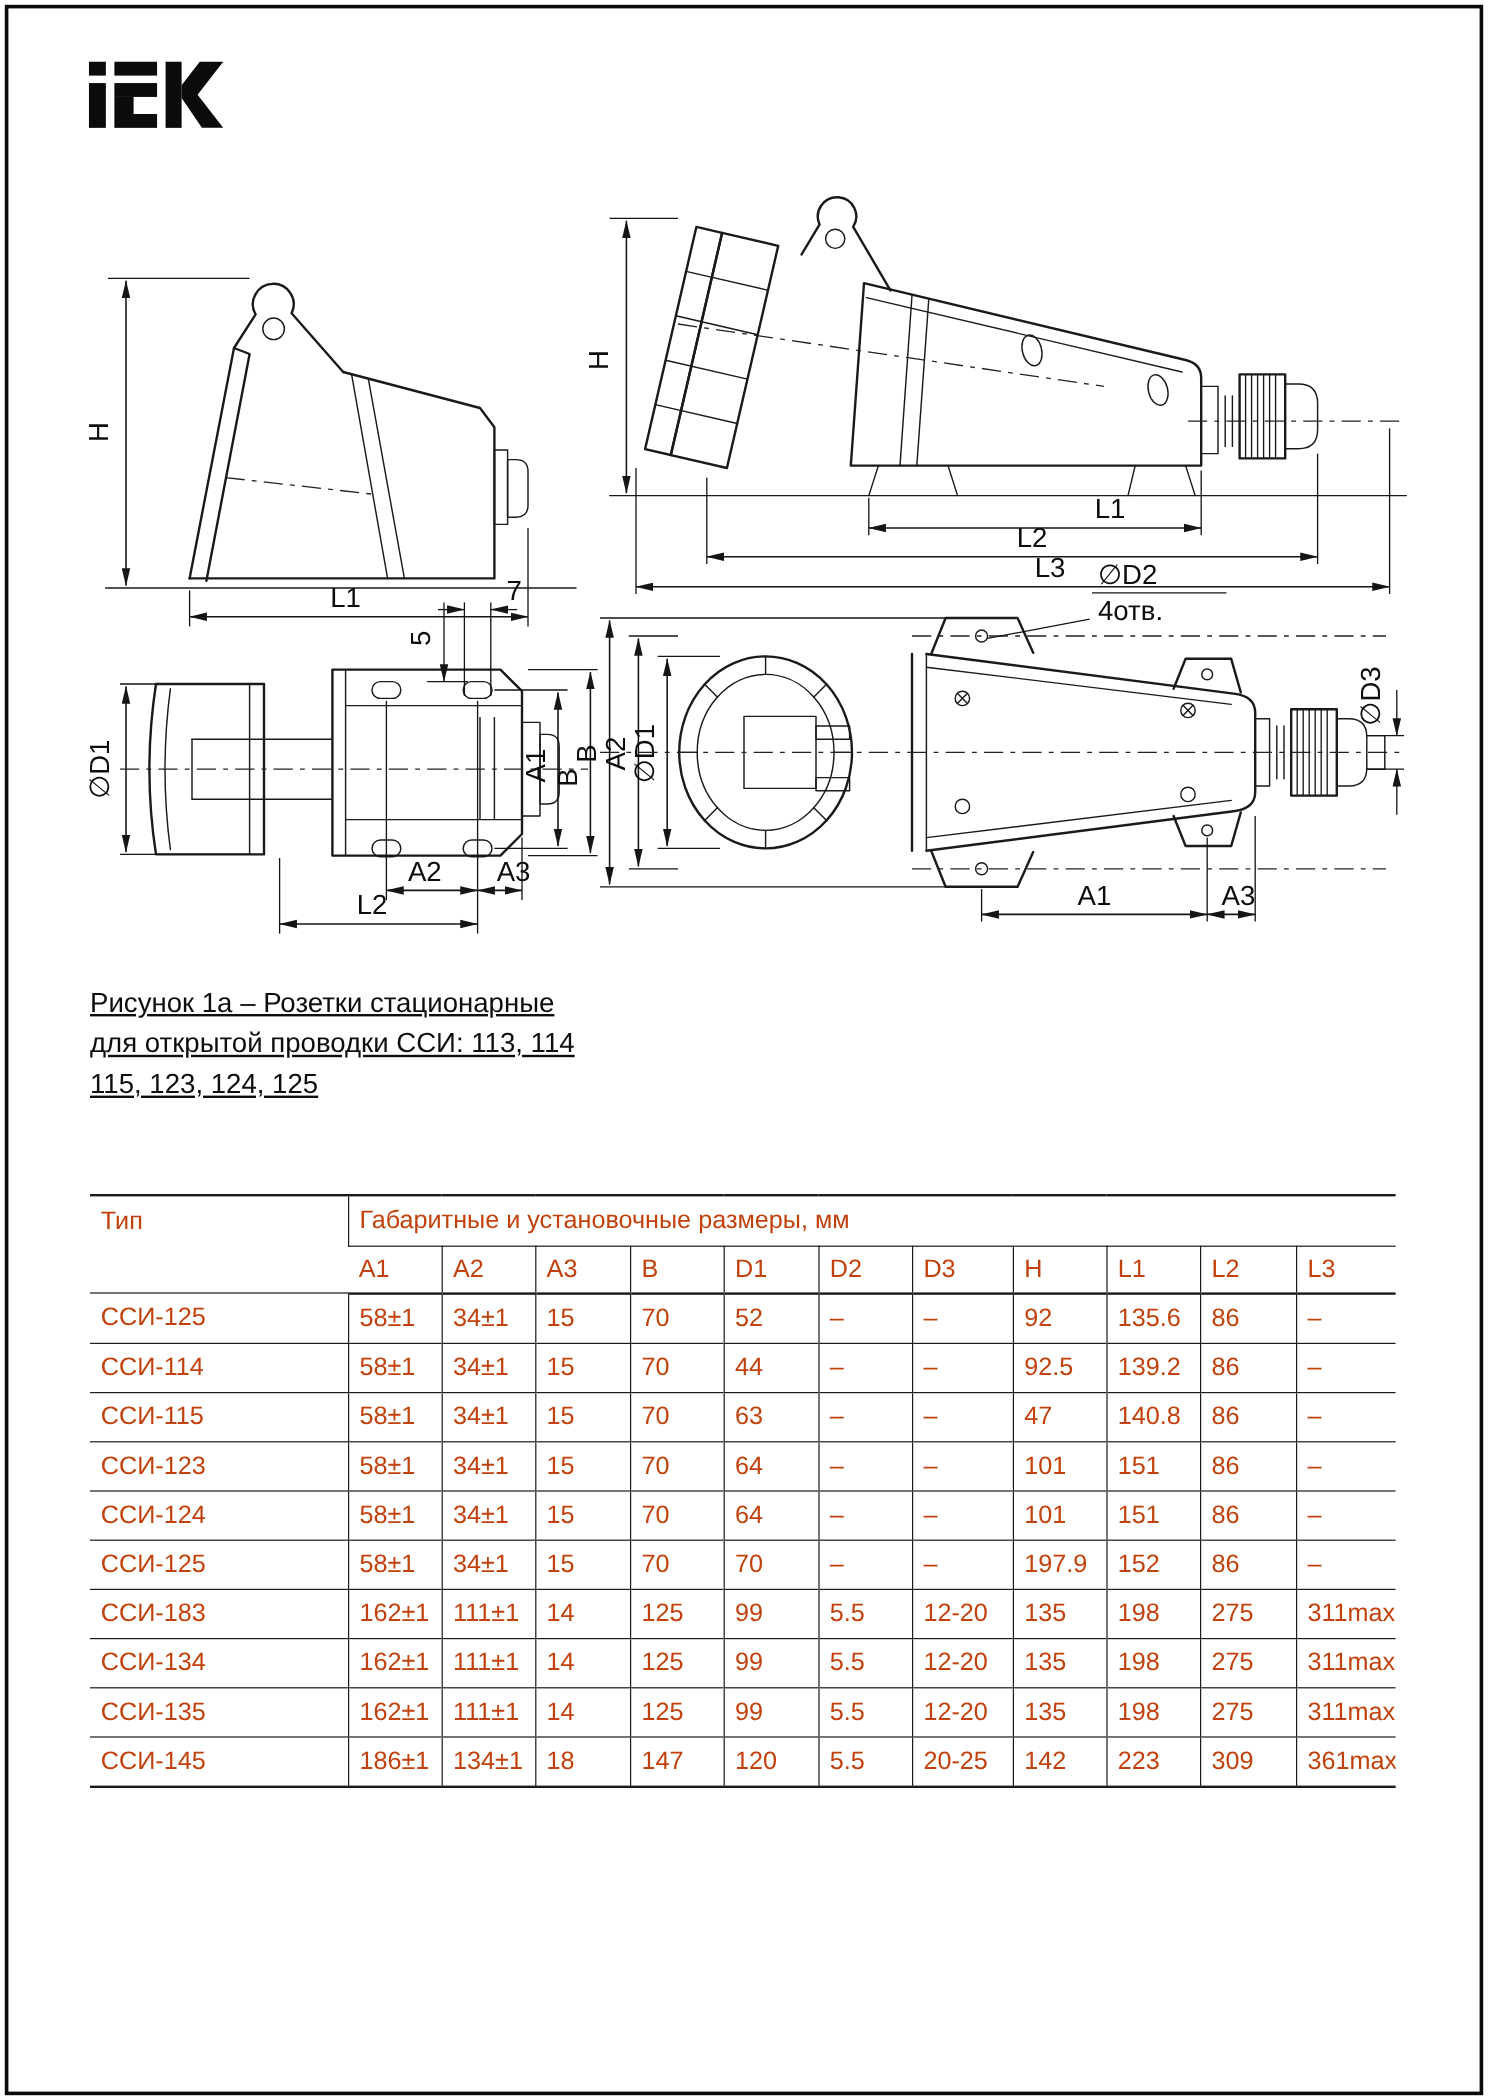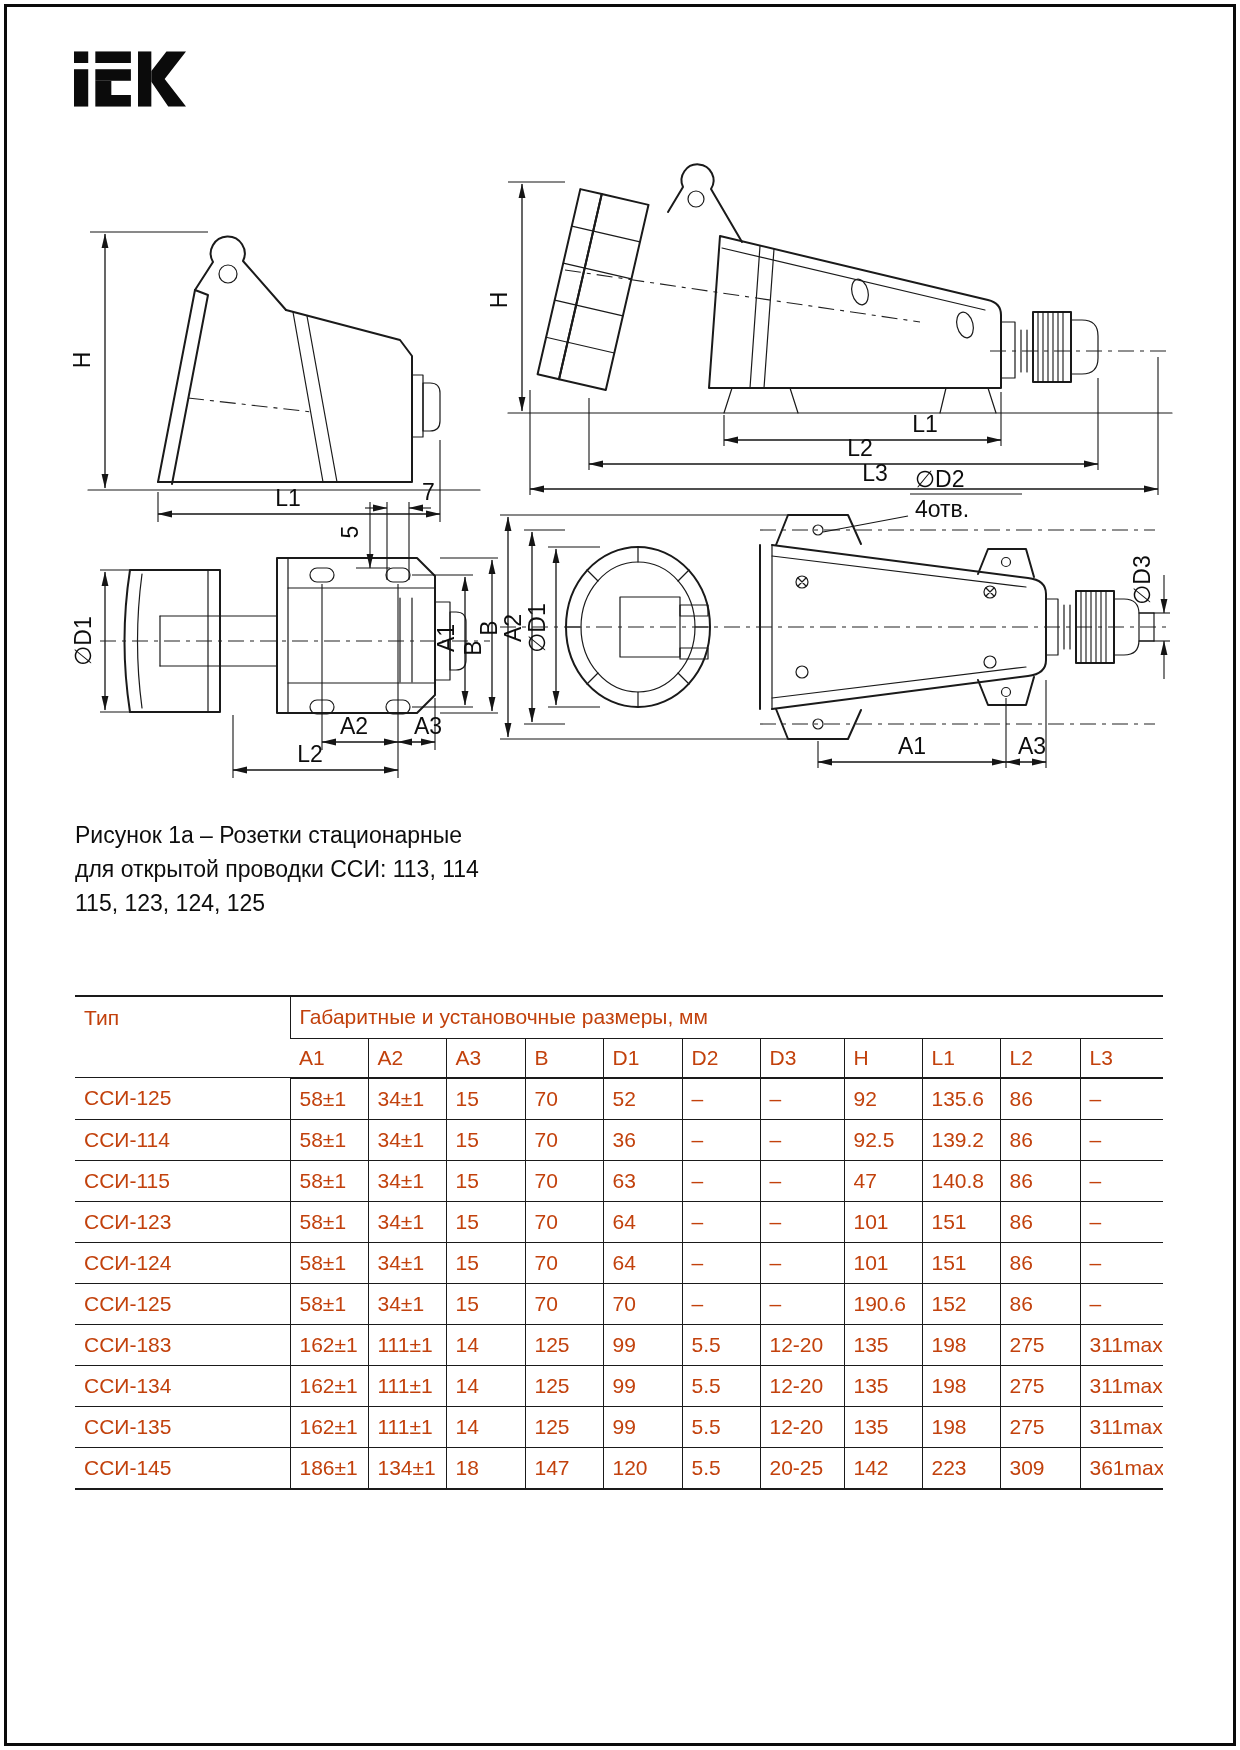--- a/index.html
+++ b/index.html
@@ -3,21 +3,21 @@
 <meta charset="utf-8">
 <style>
   html,body{margin:0;padding:0;background:#888;}
   .page{position:relative;width:1240px;height:1750px;background:#ffffff;margin:0 auto;
         font-family:"Liberation Sans",sans-serif;color:#111;overflow:hidden;}
   .frame{position:absolute;inset:4px;border:3px solid #0a0a0a;pointer-events:none;}
   .logo{position:absolute;left:74px;top:50px;width:112px;height:58px;}
   .logo svg{display:block;width:100%;height:100%;}
   .sr{position:absolute;width:1px;height:1px;overflow:hidden;clip:rect(0 0 0 0);white-space:nowrap;}
   .drawings{position:absolute;left:60px;top:150px;width:1140px;height:640px;}
-  .caption{position:absolute;top:818px;font-size:23px;line-height:34px;color:#0d0d0d;}
+  .caption{position:absolute;top:818px;font-size:23px;line-height:34px;color:#0d0d0d;text-decoration:underline;}
   .caption.left{left:75px;width:420px;}
   .caption.right{left:560px;width:560px;}
   table.dims{position:absolute;left:75px;top:995px;width:1088px;border-collapse:collapse;
              table-layout:fixed;font-size:21px;color:#c2410c;
              border-top:2.5px solid #1a1a1a;border-bottom:2.5px solid #1a1a1a;}
   table.dims th,table.dims td{font-weight:normal;text-align:left;padding:2px 4px 2px 9px;
              vertical-align:middle;overflow:hidden;white-space:nowrap;}
   table.dims thead th{border-bottom:1.5px solid #1a1a1a;}
   table.dims .grp{height:42px;vertical-align:middle;}
   table.dims .sub th{height:34px;}
@@ -321,21 +321,21 @@
           <td>135.6</td>
           <td>86</td>
           <td>–</td>
         </tr>
         <tr>
           <td>ССИ-114</td>
           <td>58±1</td>
           <td>34±1</td>
           <td>15</td>
           <td>70</td>
-          <td>36</td>
+          <td>44</td>
           <td>–</td>
           <td>–</td>
           <td>92.5</td>
           <td>139.2</td>
           <td>86</td>
           <td>–</td>
         </tr>
         <tr>
           <td>ССИ-115</td>
           <td>58±1</td>
@@ -380,21 +380,21 @@
         </tr>
         <tr>
           <td>ССИ-125</td>
           <td>58±1</td>
           <td>34±1</td>
           <td>15</td>
           <td>70</td>
           <td>70</td>
           <td>–</td>
           <td>–</td>
-          <td>190.6</td>
+          <td>197.9</td>
           <td>152</td>
           <td>86</td>
           <td>–</td>
         </tr>
         <tr>
           <td>ССИ-183</td>
           <td>162±1</td>
           <td>111±1</td>
           <td>14</td>
           <td>125</td>

